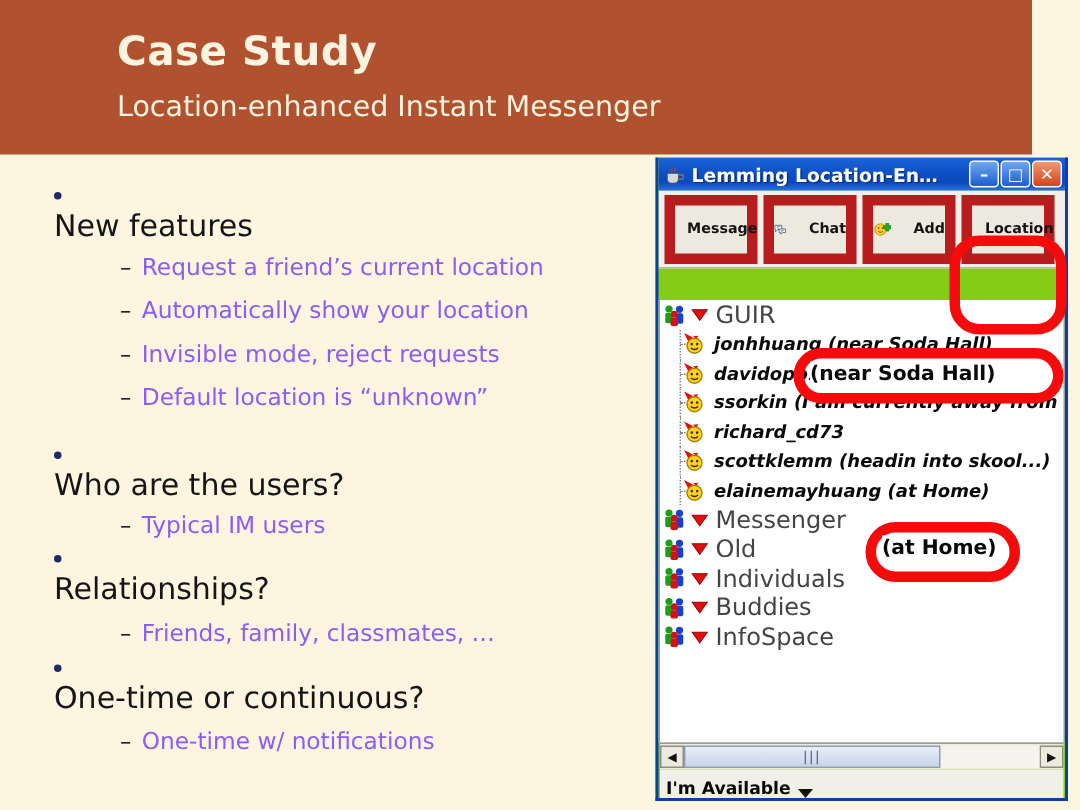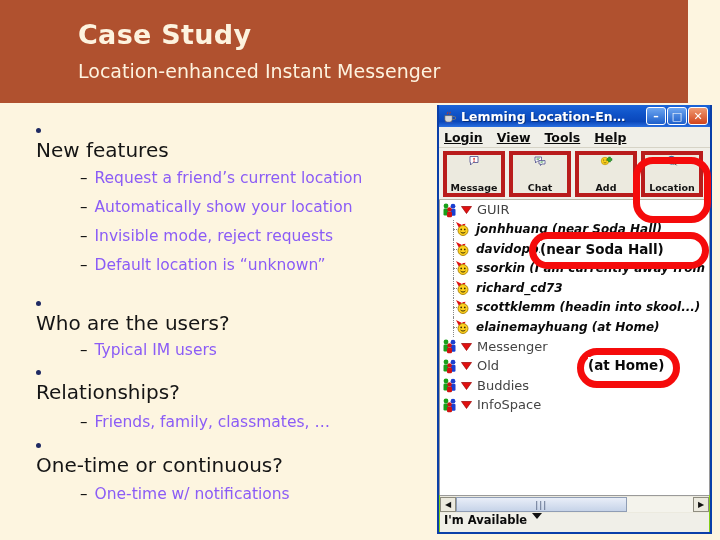--- a/index.html
+++ b/index.html
@@ -166,24 +166,24 @@
     align-items: center;
     padding: 2px 4px;
     box-sizing: border-box;
     gap: 4px;
     border-bottom: 1px solid #b9b6a8;
   }
   .tb-btn {
     width: 62px;
     height: 46px;
     background: #eceadf;
-    border: 4px solid #b91c1c;
-    box-sizing: border-box;
-    display: flex;
-    flex-direction: column;
+    border: 7px solid #b91c1c;
+    box-sizing: border-box;
+    display: flex;
+    flex-direction: row;
     align-items: center;
     justify-content: center;
     gap: 15px;
   }
   .tb-btn .tb-label {
     font-size: 9.5px;
     font-weight: bold;
     color: #141414;
     white-space: nowrap;
   }
@@ -222,21 +222,21 @@
     position: absolute;
     left: 13px;
     top: 50%;
     width: 8px;
     border-top: 1px dotted #888;
   }
   .group-icon { width: 17px; height: 16px; flex:none; }
   .tri { width: 13px; height: 13px; flex:none; margin: 0 4px 0 1px; }
   .buddy-icon { width: 16px; height: 16px; flex:none; margin-right: 5px; position: relative; z-index:2; }
   .group-label {
-    font-size: 13px;
+    font-size: 16px;
     color: #444444;
   }
   .buddy-label {
     font-size: 12px;
     font-weight: bold;
     color: #0a0a0a;
   }
 
   #im-scrollbar {
     position: absolute;
@@ -277,21 +277,21 @@
   }
   #sb-grip { font-size: 9px; color: #4a5a7a; letter-spacing: 1px; }
 
   #im-status {
     position: absolute;
     left: 1px; right: 1px;
     bottom: 0;
     height: 19px;
     background: #f0efe8;
     display: flex;
-    align-items: flex-start;
+    align-items: flex-end;
     padding-left: 4px;
     box-sizing: border-box;
   }
   #im-status-text {
     font-size: 11.5px;
     font-weight: bold;
     color: #0a0a0a;
   }
   #im-status-caret {
     margin-left: 5px;
@@ -400,26 +400,20 @@
       <path d="M11 8h2a1.6 1.6 0 0 1 0 3.2h-2" fill="none" stroke="#777" stroke-width="0.9"></path>
       <path d="M5.5 5.5c0-1.2 1-1.5 1-2.5M8 5.5c0-1.2 1-1.5 1-2.5" stroke="#c03a1e" stroke-width="1" fill="none"></path>
       <rect x="3" y="14" width="9" height="1.2" fill="#2a50b8"></rect>
     </svg>
     <span id="im-title-text">Lemming Location-En…</span>
     <span class="win-btn min">–</span>
     <span class="win-btn max">□</span>
     <span class="win-btn close">✕</span>
   </div>
 
-  <div id="im-menubar">
-    <span class="menu-item"><u>Login</u></span>
-    <span class="menu-item"><u>View</u></span>
-    <span class="menu-item"><u>Tools</u></span>
-    <span class="menu-item"><u>Help</u></span>
-  </div>
 
   <div id="im-toolbar">
 
     <div class="tb-btn">
       <svg class="tb-icon" viewBox="0 0 24 24">
         <path d="M4 3h16v12H10l-5 5v-5H4z" fill="#ffffff" stroke="#4a4a8a" stroke-width="1.6"></path>
         <rect x="11" y="5.5" width="2.2" height="5.5" rx="1" fill="#cf1d1d"></rect>
         <circle cx="12.1" cy="12.6" r="1.3" fill="#cf1d1d"></circle>
       </svg>
       <span class="tb-label">Message</span>
@@ -572,34 +566,48 @@
           <circle cx="4" cy="4" r="2.4" fill="#19a019"></circle>
           <rect x="1.5" y="6.5" width="5" height="7" rx="1.2" fill="#19a019"></rect>
           <circle cx="11" cy="4.2" r="2.4" fill="#1a3fd0"></circle>
           <rect x="8.5" y="6.8" width="5" height="7" rx="1.2" fill="#1a3fd0"></rect>
           <circle cx="7.5" cy="7.5" r="2.3" fill="#cf1414"></circle>
           <rect x="5" y="9.8" width="5" height="5.5" rx="1.2" fill="#cf1414"></rect>
         </svg>
         <svg class="tri" viewBox="0 0 13 13">
           <path d="M1.5 3.5h10L6.5 10.5z" fill="#e01010" stroke="#9b0000" stroke-width="0.7"></path>
         </svg>
-        <span class="group-label">Buddies</span>
+        <span class="group-label">Individuals</span>
       </div>
       <div class="row group">
         <svg class="group-icon" viewBox="0 0 17 16">
           <circle cx="4" cy="4" r="2.4" fill="#19a019"></circle>
           <rect x="1.5" y="6.5" width="5" height="7" rx="1.2" fill="#19a019"></rect>
           <circle cx="11" cy="4.2" r="2.4" fill="#1a3fd0"></circle>
           <rect x="8.5" y="6.8" width="5" height="7" rx="1.2" fill="#1a3fd0"></rect>
           <circle cx="7.5" cy="7.5" r="2.3" fill="#cf1414"></circle>
           <rect x="5" y="9.8" width="5" height="5.5" rx="1.2" fill="#cf1414"></rect>
         </svg>
         <svg class="tri" viewBox="0 0 13 13">
           <path d="M1.5 3.5h10L6.5 10.5z" fill="#e01010" stroke="#9b0000" stroke-width="0.7"></path>
         </svg>
+        <span class="group-label">Buddies</span>
+      </div>
+      <div class="row group">
+        <svg class="group-icon" viewBox="0 0 17 16">
+          <circle cx="4" cy="4" r="2.4" fill="#19a019"></circle>
+          <rect x="1.5" y="6.5" width="5" height="7" rx="1.2" fill="#19a019"></rect>
+          <circle cx="11" cy="4.2" r="2.4" fill="#1a3fd0"></circle>
+          <rect x="8.5" y="6.8" width="5" height="7" rx="1.2" fill="#1a3fd0"></rect>
+          <circle cx="7.5" cy="7.5" r="2.3" fill="#cf1414"></circle>
+          <rect x="5" y="9.8" width="5" height="5.5" rx="1.2" fill="#cf1414"></rect>
+        </svg>
+        <svg class="tri" viewBox="0 0 13 13">
+          <path d="M1.5 3.5h10L6.5 10.5z" fill="#e01010" stroke="#9b0000" stroke-width="0.7"></path>
+        </svg>
         <span class="group-label">InfoSpace</span>
       </div>
     </div>
 
   <div id="im-scrollbar">
     <span class="sb-arrow">◀</span>
     <span id="sb-track">
       <span id="sb-thumb">
         <span id="sb-grip">|||</span>
       </span>

